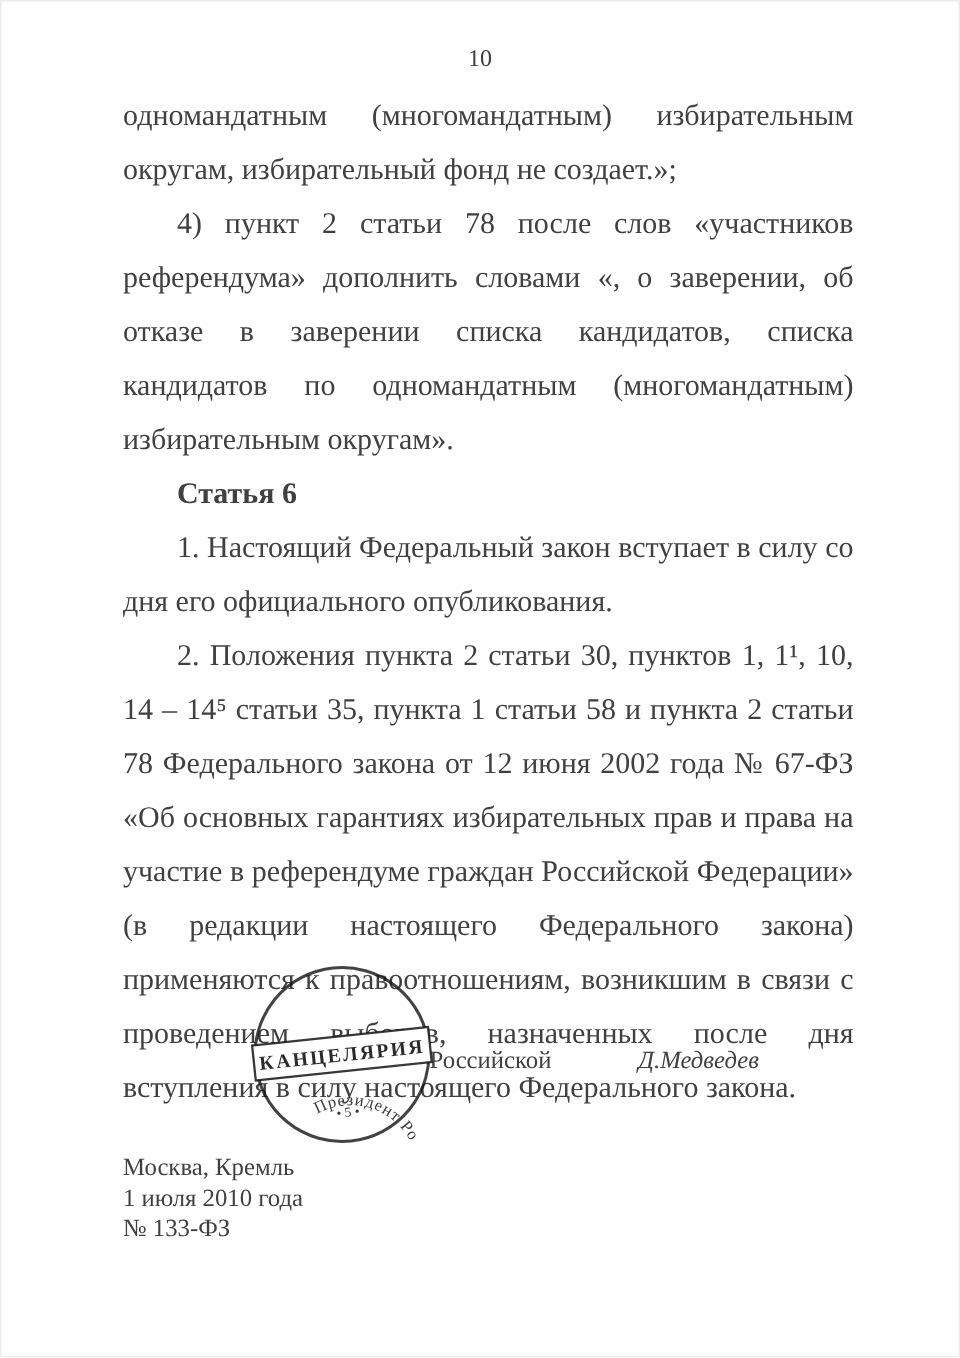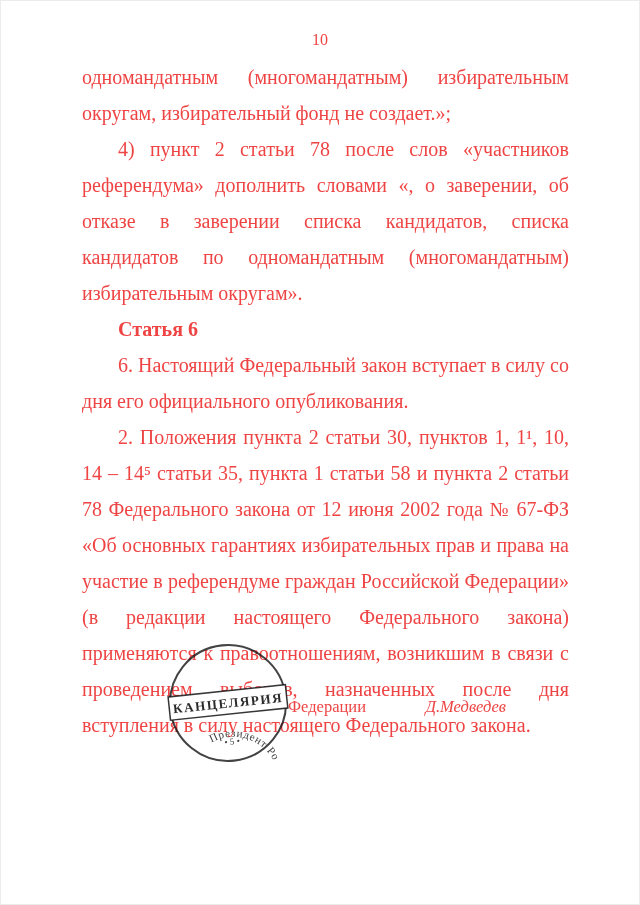--- a/index.html
+++ b/index.html
@@ -5,21 +5,21 @@
   * { box-sizing: border-box; }
   html, body { margin: 0; padding: 0; background: #ffffff; }
   .page {
     position: relative;
     width: 640px;
     height: 905px;
     background: #ffffff;
     border: 1px solid #ececec;
     overflow: hidden;
     font-family: "Liberation Serif", "DejaVu Serif", serif;
-    color: #ef4444;
+    color: #404040;
   }
   .page-number {
     position: absolute;
     top: 30px;
     left: 0;
     width: 100%;
     text-align: center;
     font-size: 16px;
   }
   .body-text {
@@ -70,38 +70,43 @@
 <body>
 
 <div class="page">
 
   <div class="page-number">10</div>
 
   <div class="body-text">
     <p class="no-indent">одномандатным (многомандатным) избирательным округам, избирательный фонд не создает.»;</p>
     <p>4) пункт 2 статьи 78 после слов «участников референдума» дополнить словами «, о заверении, об отказе в заверении списка кандидатов, списка кандидатов по одномандатным (многомандатным) избирательным округам».</p>
     <p class="heading">Статья 6</p>
-    <p>6. Настоящий Федеральный закон вступает в силу со дня его официального опубликования.</p>
+    <p>1. Настоящий Федеральный закон вступает в силу со дня его официального опубликования.</p>
     <p>2. Положения пункта 2 статьи 30, пунктов 1, 1¹, 10, 14 – 14⁵ статьи 35, пункта 1 статьи 58 и пункта 2 статьи 78 Федерального закона от 12 июня 2002 года № 67-ФЗ «Об основных гарантиях избирательных прав и права на участие в референдуме граждан Российской Федерации» (в редакции настоящего Федерального закона) применяются к правоотношениям, возникшим в связи с проведением выборов, назначенных после дня вступления в силу настоящего Федерального закона.</p>
   </div>
 
   <div class="signature">
     <div class="sig-left">
-      <div>Федерации</div>
+      <div>Российской</div>
     </div>
     <div class="sig-name">Д.Медведев</div>
   </div>
 
   <svg class="stamp" viewBox="0 0 120 120" xmlns="http://www.w3.org/2000/svg">
     <defs>
       <path id="ringpath" d="M 38,98 A 44 44 0 1 1 37.9,98.05" fill="none"></path>
     </defs>
     <circle cx="60" cy="60" r="57" fill="none" stroke="rgba(20,20,20,0.8)" stroke-width="2"></circle>
     <text font-size="11" letter-spacing="0.6" fill="rgba(20,20,20,0.85)" font-family="Liberation Serif, DejaVu Serif, serif">
       <textPath href="#ringpath" startOffset="2">Президент Российской Федерации</textPath>
     </text>
     <text x="60" y="101" text-anchor="middle" font-size="9" fill="rgba(20,20,20,0.85)" font-family="Liberation Serif, DejaVu Serif, serif">• 5 •</text>
     <rect x="2" y="48" width="116" height="23" fill="#ffffff" stroke="rgba(20,20,20,0.85)" stroke-width="1.5"></rect>
     <text x="60" y="64.5" text-anchor="middle" font-size="13" font-weight="bold" letter-spacing="1.5" fill="rgba(20,20,20,0.9)" font-family="Liberation Serif, DejaVu Serif, serif">КАНЦЕЛЯРИЯ</text>
   </svg>
 
+  <div class="footer">
+    <div>Москва, Кремль</div>
+    <div>1 июля 2010 года</div>
+    <div>№ 133-ФЗ</div>
+  </div>
 
 </div>
 
 </body></html>

